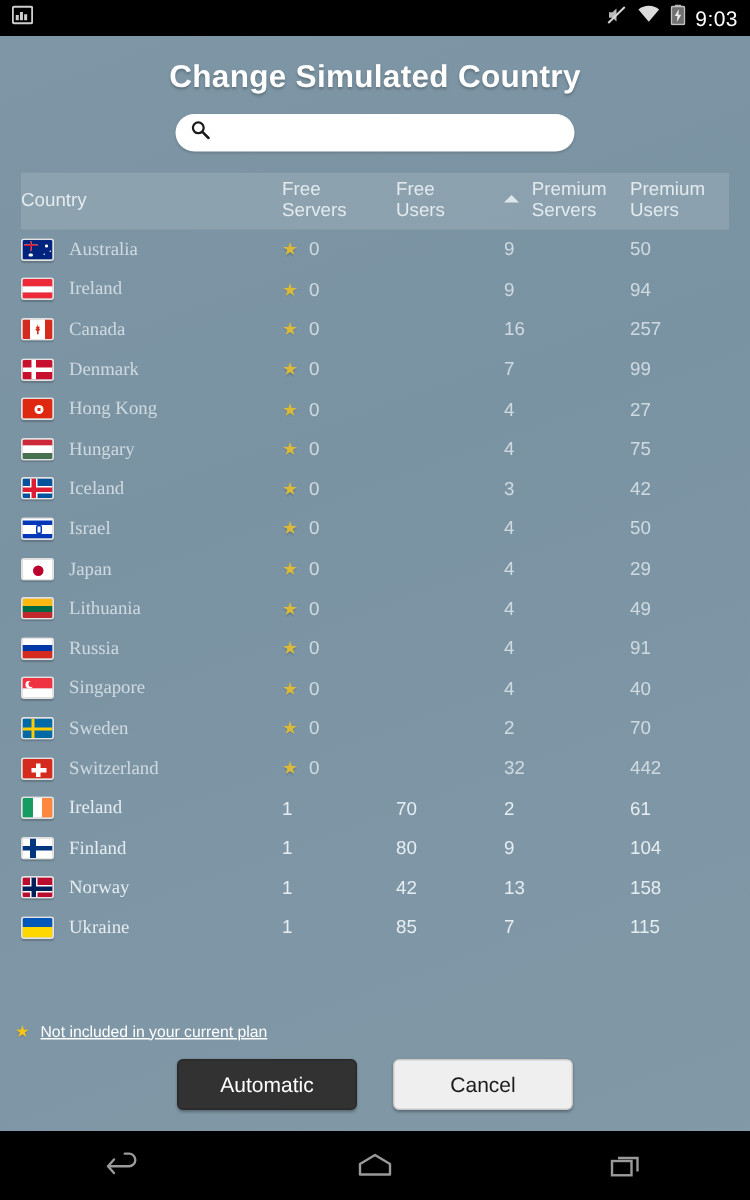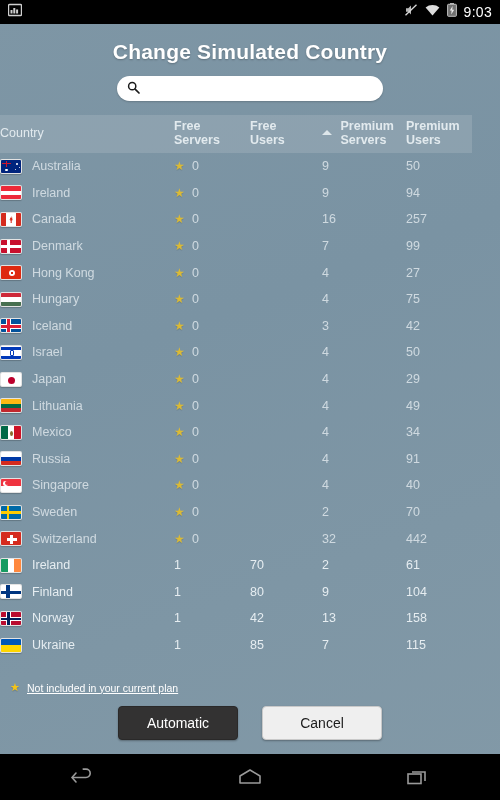--- a/index.html
+++ b/index.html
@@ -56,33 +56,33 @@
   .search-input {
     flex: 1 1 auto; border: none; outline: none;
     font-size: 12px; font-family: "Liberation Sans", sans-serif;
     background: transparent; color: #333;
     margin-left: 6px;
   }
   .search-input::placeholder { color: #b0b0b0; }
 
   
   .table-wrap { flex: 1 1 auto; overflow: hidden; }
-  table.countries { width: 472px; margin: 0 0; border-collapse: collapse; }
+  table.countries { width: 472px; margin: 0 14px; border-collapse: collapse; }
   table.countries thead th {
     background: rgba(255,255,255,0.13);
     color: #e2eaee;
     font-size: 12.5px;
     font-weight: normal;
     text-align: left;
     vertical-align: middle;
     padding: 4px 0 6px 0;
     height: 34px;
     line-height: 14px;
   }
-  th .hdr-lines { display: inline-block; vertical-align: middle; font-weight: bold; }
+  th .hdr-lines { display: inline-block; vertical-align: middle; }
   .sort-asc {
     display: inline-block;
     width: 0; height: 0;
     border-left: 5px solid transparent;
     border-right: 5px solid transparent;
     border-bottom: 5px solid #dde6ea;
     vertical-align: middle;
     margin-right: 5px;
     margin-bottom: 2px;
   }
@@ -95,21 +95,21 @@
 
   table.countries tbody td {
     color: #e6edf1;
     font-size: 12.5px;
     height: 26.6px;
     padding: 0;
     vertical-align: middle;
     white-space: nowrap;
   }
   td.flagcell { padding-left: 4px; }
-  td.name { color: #eaf1f4; }
+  td.name { color: #eaf1f4; font-family: Liberation Serif, serif; }
   td.num  { color: #e6edf1; }
   td.dim  { color: #cfd9de; opacity: .78; }
   .star {
     display: inline-block;
     color: #f5c518;
     font-size: 12px;
     width: 14px;
     margin-right: 4px;
     text-shadow: 0 1px 1px rgba(0,0,0,.2);
   }
@@ -336,28 +336,20 @@
             </tr>
             <tr>
               <td class="flagcell"><span class="flag"><i style="left:0;top:0;width:100%;height:33.4%;background:#fdb913"></i><i style="left:0;top:33.4%;width:100%;height:33.2%;background:#006a44"></i><i style="left:0;top:66.6%;width:100%;height:33.4%;background:#c1272d"></i></span></td>
               <td class="name dim">Lithuania</td>
               <td class="num dim"><span class="star">★</span><span>0</span></td>
               <td class="num dim"></td>
               <td class="num dim">4</td>
               <td class="num dim">49</td>
             </tr>
             <tr>
-              <td class="flagcell"><span class="flag"><i style="left:0;top:0;width:33.4%;height:100%;background:#006847"></i><i style="left:33.4%;top:0;width:33.2%;height:100%;background:#fff"></i><i style="left:66.6%;top:0;width:33.4%;height:100%;background:#ce1126"></i><i style="left:9.4px;top:5px;width:3px;height:5px;background:#8a6b2f;border-radius:50%"></i></span></td>
-              <td class="name dim">Mexico</td>
-              <td class="num dim"><span class="star">★</span><span>0</span></td>
-              <td class="num dim"></td>
-              <td class="num dim">4</td>
-              <td class="num dim">34</td>
-            </tr>
-            <tr>
               <td class="flagcell"><span class="flag"><i style="left:0;top:0;width:100%;height:33.4%;background:#fff"></i><i style="left:0;top:33.4%;width:100%;height:33.2%;background:#0039a6"></i><i style="left:0;top:66.6%;width:100%;height:33.4%;background:#d52b1e"></i></span></td>
               <td class="name dim">Russia</td>
               <td class="num dim"><span class="star">★</span><span>0</span></td>
               <td class="num dim"></td>
               <td class="num dim">4</td>
               <td class="num dim">91</td>
             </tr>
             <tr>
               <td class="flagcell"><span class="flag"><i style="left:0;top:0;width:100%;height:50%;background:#ef3340"></i><i style="left:0;top:50%;width:100%;height:50%;background:#fff"></i><i style="left:2px;top:2px;width:4.6px;height:4.6px;background:#fff;border-radius:50%"></i><i style="left:3.6px;top:1.6px;width:4.4px;height:4.4px;background:#ef3340;border-radius:50%"></i></span></td>
               <td class="name dim">Singapore</td>

